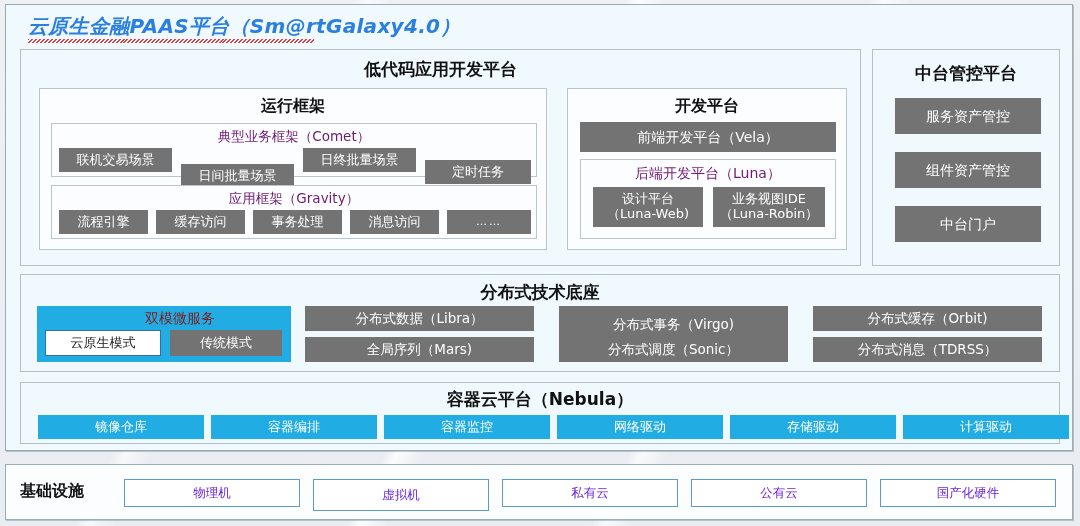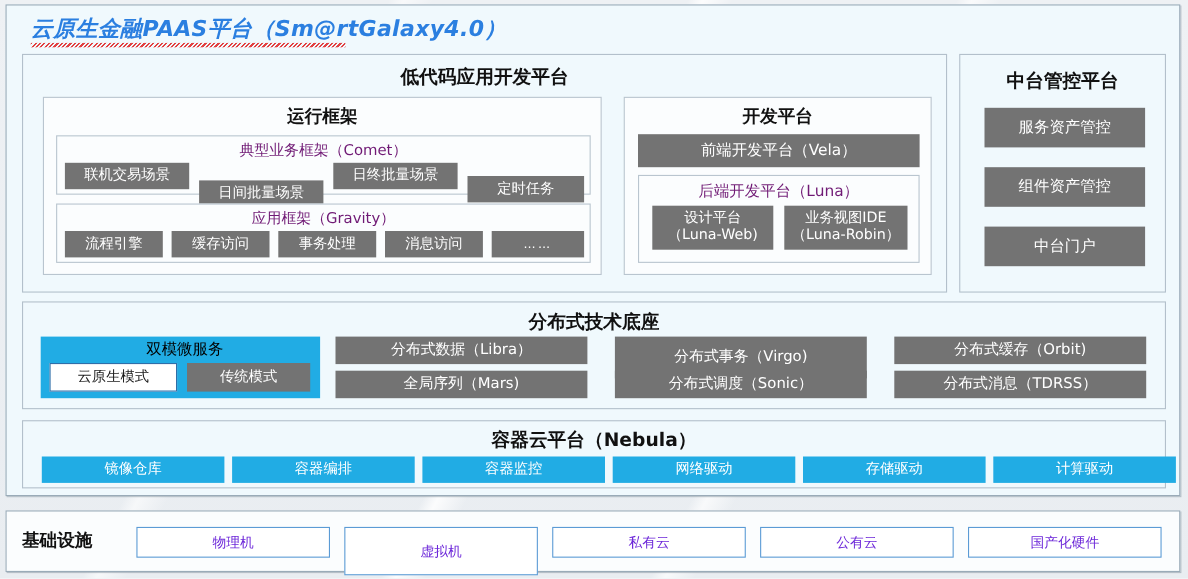--- a/index.html
+++ b/index.html
@@ -156,21 +156,21 @@
     <div class="hd hd-1" style="position:absolute;left:0;top:12px;width:100%;">中台管控平台</div>
     <div class="chip" style="left:22px;top:48px;width:146px;height:36px;font-size:14px;">服务资产管控</div>
     <div class="chip" style="left:22px;top:102px;width:146px;height:36px;font-size:14px;">组件资产管控</div>
     <div class="chip" style="left:22px;top:156px;width:146px;height:36px;font-size:14px;">中台门户</div>
   </div>
 
   <div class="panel" style="left:14px;top:269px;width:1040px;height:98px;">
     <div class="hd hd-1" style="position:absolute;left:0;top:6px;width:100%;">分布式技术底座</div>
 
     <div class="chip cyan" style="left:16px;top:31px;width:254px;height:56px;display:block;">
-      <div style="position:absolute;left:4px;top:4px;width:100%;text-align:center;font-size:14px;color:#000000;">双模微服务</div>
+      <div style="position:absolute;left:16px;top:4px;width:100%;text-align:center;font-size:14px;color:#7f1d1d;">双模微服务</div>
       <div class="chip ghost" style="left:8px;top:24px;width:116px;height:26px;font-size:13px;">云原生模式</div>
       <div class="chip" style="left:133px;top:24px;width:112px;height:26px;font-size:13px;">传统模式</div>
     </div>
 
     <div class="chip" style="left:284px;top:31px;width:229px;height:25px;font-size:13.5px;">分布式数据（Libra）</div>
     <div class="chip" style="left:284px;top:62px;width:229px;height:25px;font-size:13.5px;">全局序列（Mars)</div>
 
     <div class="chip" style="left:538px;top:31px;width:229px;height:38px;font-size:13.5px;">分布式事务（Virgo)</div>
     <div class="chip" style="left:538px;top:62px;width:229px;height:25px;font-size:13.5px;">分布式调度（Sonic）</div>
 
@@ -186,17 +186,17 @@
     <div class="chip cyan" style="left:536px;top:32px;width:166px;height:24px;">网络驱动</div>
     <div class="chip cyan" style="left:709px;top:32px;width:166px;height:24px;">存储驱动</div>
     <div class="chip cyan" style="left:882px;top:32px;width:166px;height:24px;">计算驱动</div>
   </div>
 
 </div>
 
 <div class="infra">
   <div class="infra-label">基础设施</div>
   <div class="chip outline" style="left:118px;top:14px;width:176px;height:28px;">物理机</div>
-  <div class="chip outline" style="left:307px;top:14px;width:176px;height:44px;">虚拟机</div>
+  <div class="chip outline" style="left:307px;top:14px;width:176px;height:32px;">虚拟机</div>
   <div class="chip outline" style="left:496px;top:14px;width:176px;height:28px;">私有云</div>
   <div class="chip outline" style="left:685px;top:14px;width:176px;height:28px;">公有云</div>
   <div class="chip outline" style="left:874px;top:14px;width:176px;height:28px;">国产化硬件</div>
 </div>
 
 </body></html>

